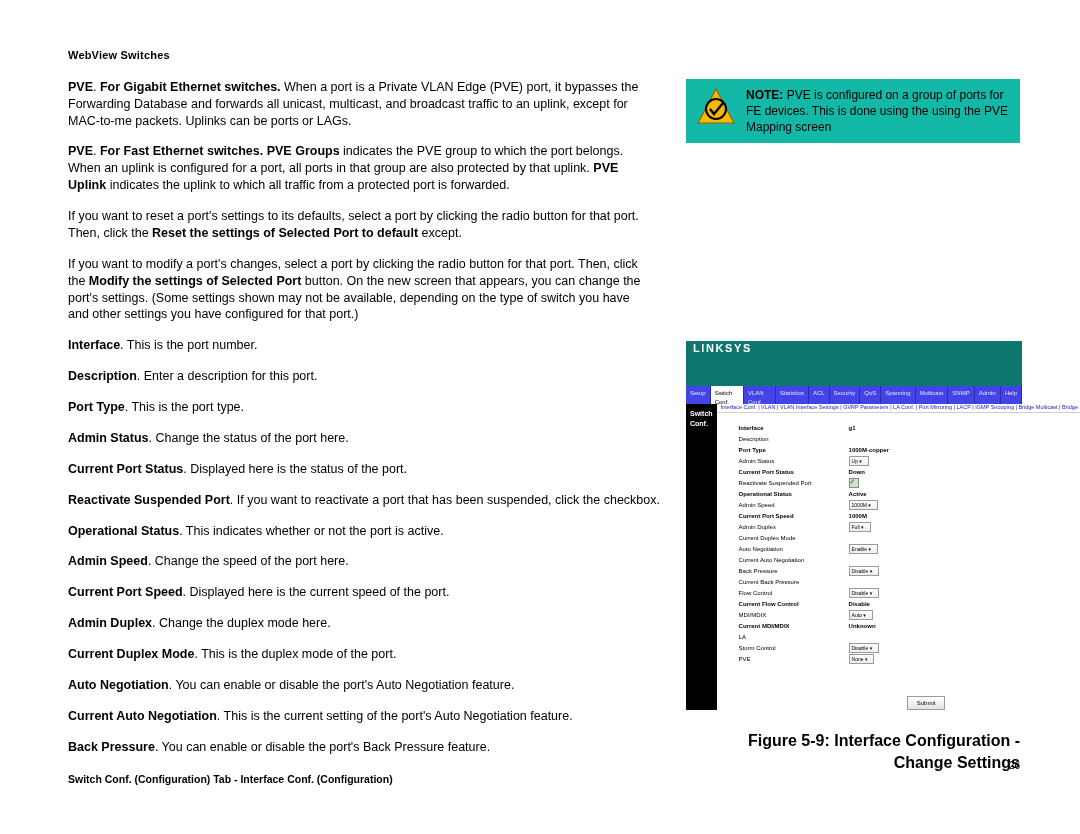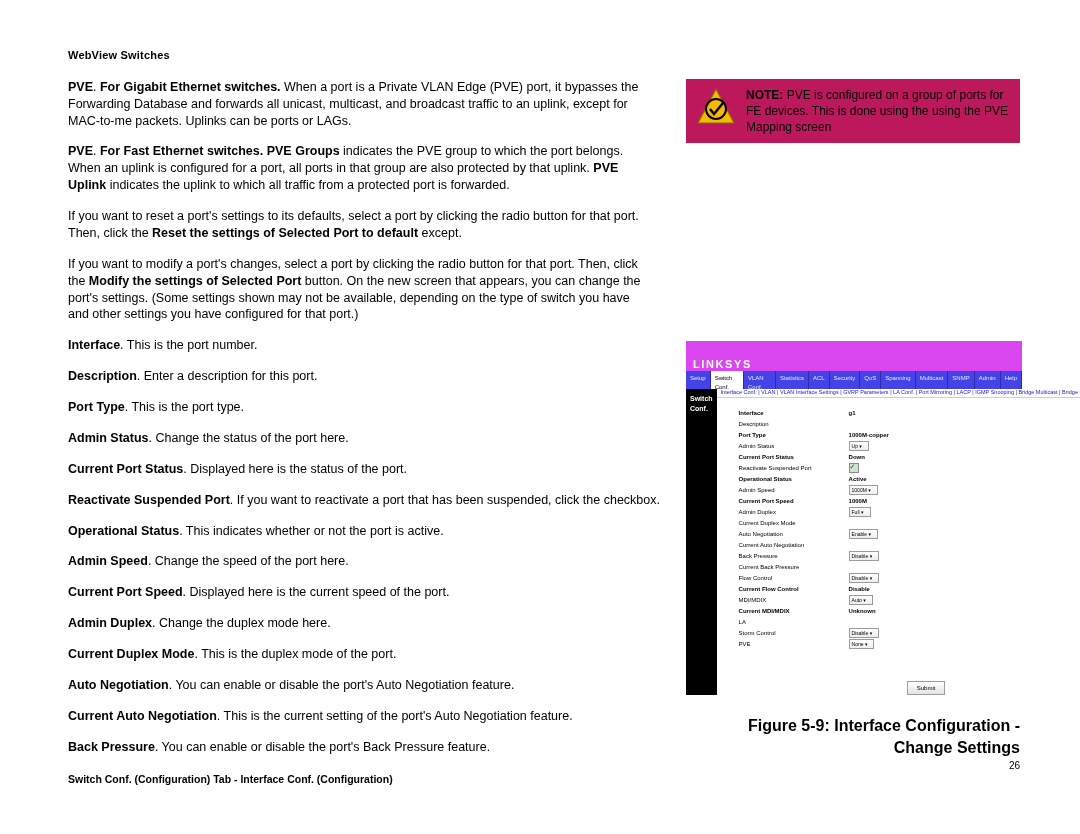--- a/index.html
+++ b/index.html
@@ -5,27 +5,27 @@
   html,body{margin:0;padding:0;background:#fff;color:#000}
   body{width:1080px;height:834px;font-family:Arial,Helvetica,sans-serif;font-size:12.5px;line-height:1.35;position:relative}
   .page{position:absolute;inset:0;padding:48px 60px 88px 68px;box-sizing:border-box}
   .doc-title{font-size:11px;font-weight:bold;letter-spacing:.2px;margin-bottom:16px}
   .columns{display:flex;gap:22px;align-items:flex-start}
   .col-left{flex:0 0 596px}
   .col-right{flex:1;min-width:0}
   p{margin:0 18px 14px 0}
   b{font-weight:bold}
   .field-item{margin:0 0 14px 0}
-  .note-box{display:flex;gap:10px;align-items:flex-start;background:#be185d;padding:8px 10px;margin-bottom:20px}
+  .note-box{display:flex;gap:10px;align-items:flex-start;background:#14b8a6;padding:8px 10px;margin-bottom:20px}
   .note-icon{flex:0 0 40px;height:40px}
   .note-icon svg{width:40px;height:40px;display:block}
   .note-text{font-size:12px;line-height:1.35}
   .figure-wrap{margin-top:198px}
   .figure-box{background:#fff;border:0;width:336px;margin-left:auto}
-  .fig-top{background:#d946ef;height:30px;display:flex;align-items:flex-end}
+  .fig-top{background:#0f766e;height:45px;display:flex;align-items:flex-start}
   .brand{color:#fff;font-size:11px;letter-spacing:1.6px;font-weight:bold;padding-left:7px}
   .sw-tabs{display:flex;height:18px;background:#4443e8}
   .tab{font-size:6px;color:#e5e5f8;padding:3px 4px;border-right:1px solid #2c2bb0}
   .tab.sel{background:#fff;color:#000}
   .sw-body{display:flex}
   .sw-nav{background:#000;color:#fff;font-size:7px;font-weight:bold;width:60px;padding:5px 4px}
   .sw-main{flex:1;background:#fff}
   .sw-subtabs{font-size:5.5px;padding:0 4px;color:#1818cc;border-bottom:1px solid #cfcfcf;white-space:nowrap;overflow:hidden}
   .sw-form{padding:10px 22px 14px 22px}
   .row{display:flex;align-items:center;height:11px;font-size:6px;color:#000}

